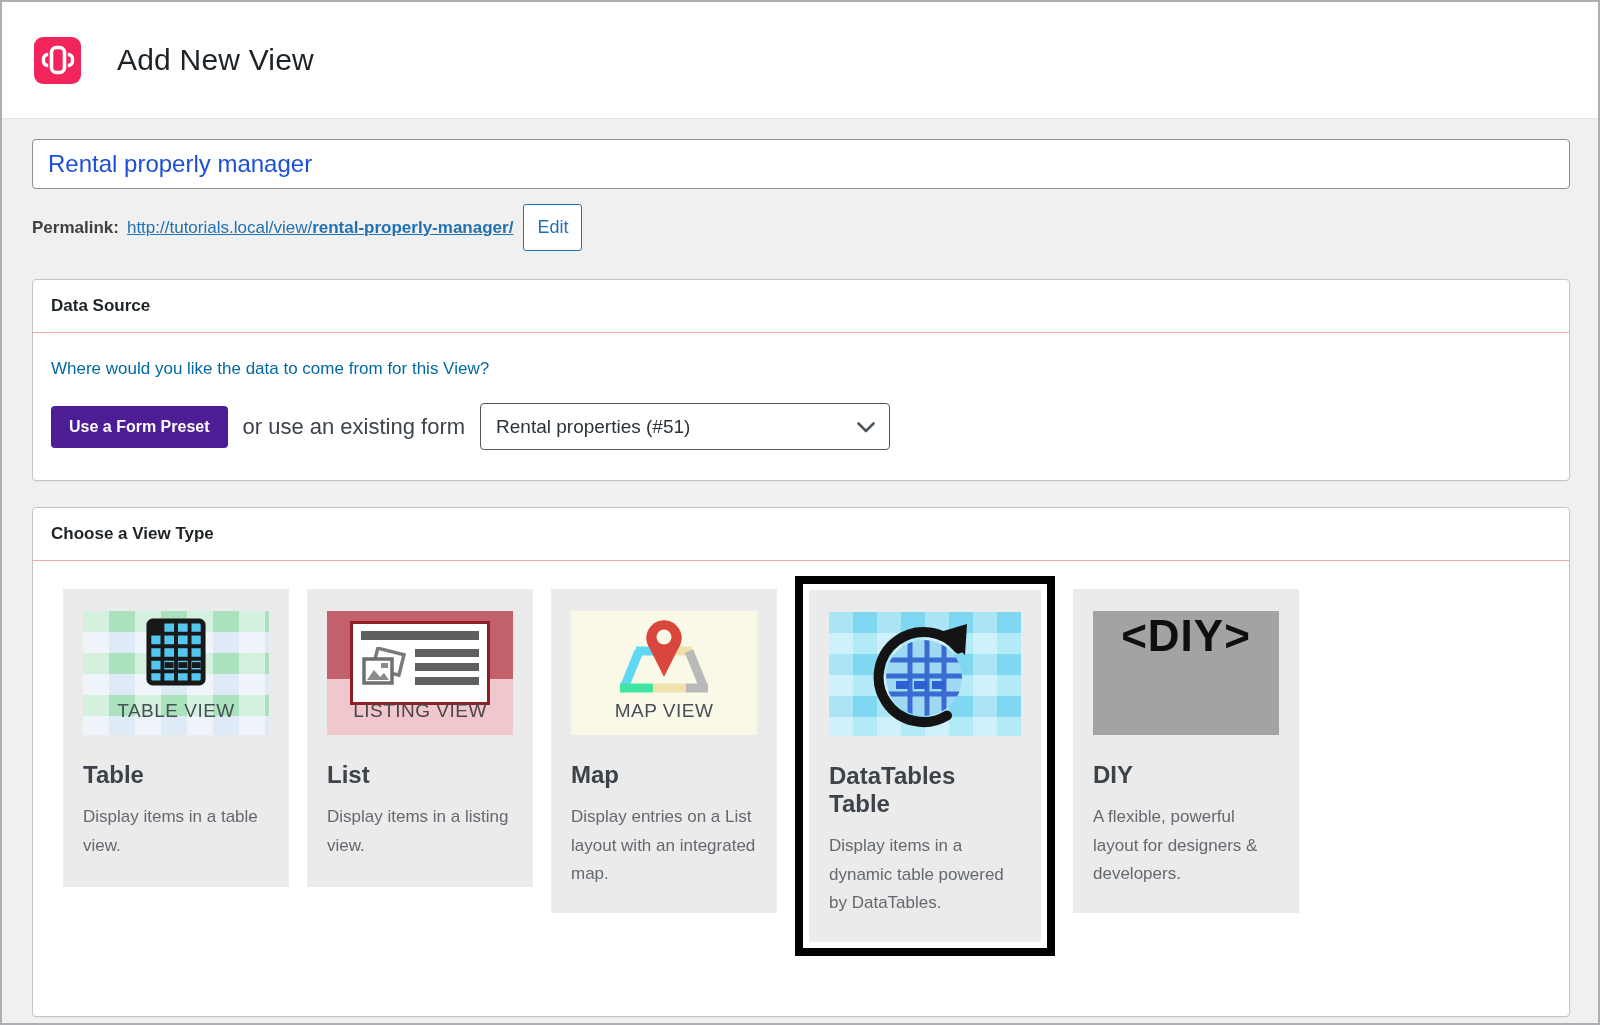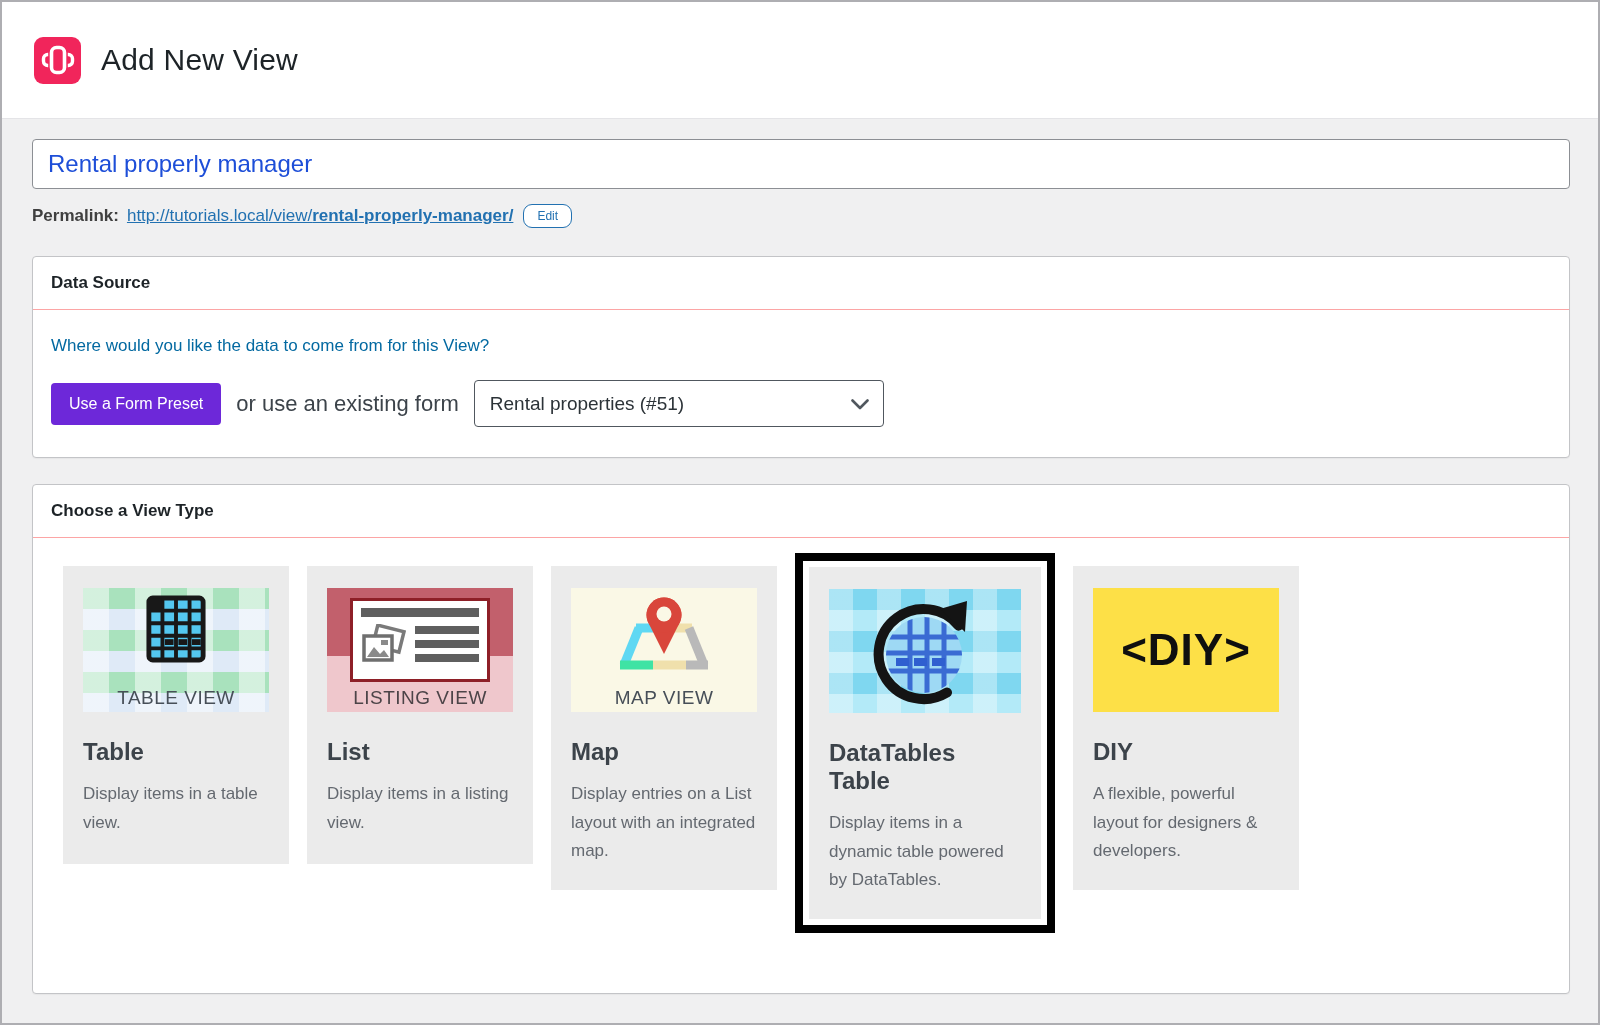--- a/index.html
+++ b/index.html
@@ -13,21 +13,21 @@
     width:1600px; height:1025px;
     border:2px solid #aeaeb2;
     background:#f0f0f1;
     overflow:hidden;
   }
 
   
   .topbar {
     height:117px; background:#ffffff;
     border-bottom:1px solid #e4e4e7;
-    display:flex; align-items:center; gap:20px;
+    display:flex; align-items:center; gap:36px;
     padding-left:32px;
   }
   .logo-badge {
     width:47px; height:47px; border-radius:9px;
     background:#f1255b; flex:none;
     display:flex; align-items:center; justify-content:center;
   }
   .page-title { font-size:30px; font-weight:400; color:#1d2327; letter-spacing:.2px; }
 
   
@@ -40,62 +40,62 @@
     font-size:24px; color:#1d4ed8;
     font-family:"Liberation Sans", sans-serif;
     outline:none;
   }
 
   .permalink-row { margin-top:15px; font-size:17px; color:#2c3338; display:flex; align-items:center; }
   .permalink-label { font-weight:700; color:#404040; margin-right:8px; }
   .permalink-link { color:#2271b1; text-decoration:underline; cursor:pointer; }
   .permalink-slug { font-weight:700; }
   .edit-btn {
-    margin-left:10px; padding:4px 13px;
-    border:1px solid #2271b1; border-radius:9px;
-    background:#ffffff; color:#2271b1; font-size:12px;
+    margin-left:10px; padding:12px 13px;
+    border:1px solid #2271b1; border-radius:3px;
+    background:#ffffff; color:#2271b1; font-size:18px;
     cursor:pointer; font-family:"Liberation Sans", sans-serif;
   }
 
   
   .panel {
     background:#fff; border:1px solid #c3c4c7; border-radius:4px;
     box-shadow:0 1px 1px rgba(0,0,0,.04);
   }
   .panel-datasource { margin-top:28px; }
   .panel-viewtype  { margin-top:26px; }
   .panel-header {
     padding:16px 18px; font-size:17px; font-weight:700; color:#1d2327;
     border-bottom:1px solid #fca5a5;
   }
   .panel-body { padding:18px 18px 30px; }
 
   .ds-question { font-size:17px; color:#0369a1; margin:8px 0 24px; }
   .ds-row { display:flex; align-items:center; gap:15px; }
   .preset-btn {
-    background:#6d28d9; color:#fff; border:none; border-radius:4px;
-    padding:12px 18px; font-size:16px; font-weight:400; cursor:pointer;
+    background:#4c1d95; color:#fff; border:none; border-radius:4px;
+    padding:12px 18px; font-size:16px; font-weight:700; cursor:pointer;
     font-family:"Liberation Sans", sans-serif;
   }
   .form-select {
     width:410px; height:47px; border:1px solid #50575e; border-radius:4px;
     background:#fff; display:flex; align-items:center; justify-content:space-between;
     padding:0 14px 0 15px; font-size:19px; color:#2c3338; cursor:pointer;
   }
 
   
   .cards-body { display:flex; align-items:flex-start; gap:18px; padding:28px 30px 60px; }
   .vt-card {
     flex:none; width:226px; min-height:298px;
     background:#ebebeb; padding:22px 20px 24px; cursor:pointer;
   }
   .vt-image { width:100%; height:124px; position:relative; overflow:hidden;
     display:flex; flex-direction:column; align-items:center; }
   .vt-img-label {
-    position:absolute; bottom:3px; left:0; right:0; text-align:center;
+    position:absolute; bottom:13px; left:0; right:0; text-align:center;
     font-size:19px; color:#474f58; letter-spacing:.5px; font-weight:500;
   }
   .vt-title { margin-top:26px; font-size:24px; font-weight:700; color:#3c434a; }
   .vt-desc { margin-top:14px; font-size:17px; line-height:1.68; color:#646970; }
 
   
   .img-table {
     background-image:
       repeating-linear-gradient(90deg, rgba(255,255,255,.5) 0 26px, rgba(255,255,255,0) 26px 52px),
       repeating-linear-gradient(180deg, #a9e2bd 0 21px, #dfeaf7 21px 42px);
@@ -127,21 +127,21 @@
   }
   .dt-card { width:232px; min-height:348px; margin:0; }
   .img-dt {
     background-image:
       repeating-linear-gradient(90deg, rgba(255,255,255,.35) 0 24px, rgba(255,255,255,0) 24px 48px),
       repeating-linear-gradient(180deg, #7fd7f0 0 21px, #b3eaf8 21px 42px);
     justify-content:center;
   }
 
   
-  .img-diy { background:#fde047; justify-content:center; }
+  .img-diy { background:#a3a3a3; }
   .diy-text { font-size:44px; font-weight:800; color:#0f0f0f; letter-spacing:1px; }
 </style>
 </head>
 <body>
 
 <div class="frame">
 
   <div class="topbar">
     <div class="logo-badge">
       <svg width="34" height="34" viewBox="0 0 34 34">

